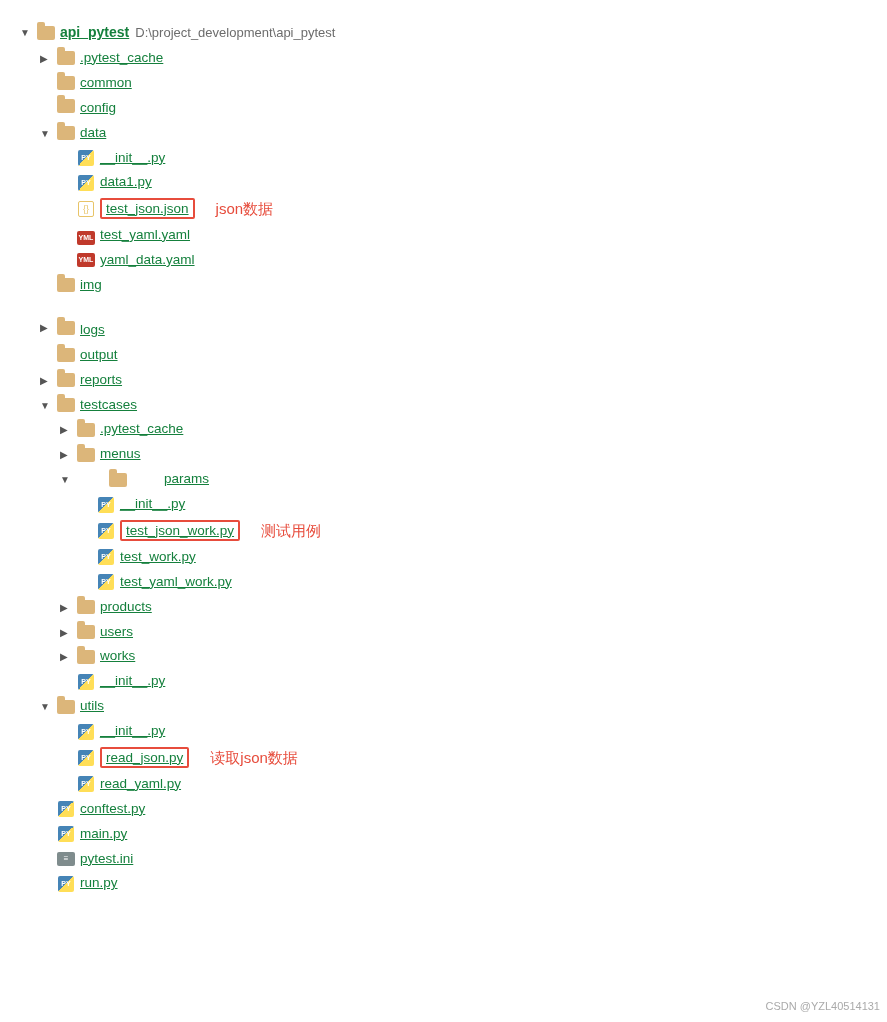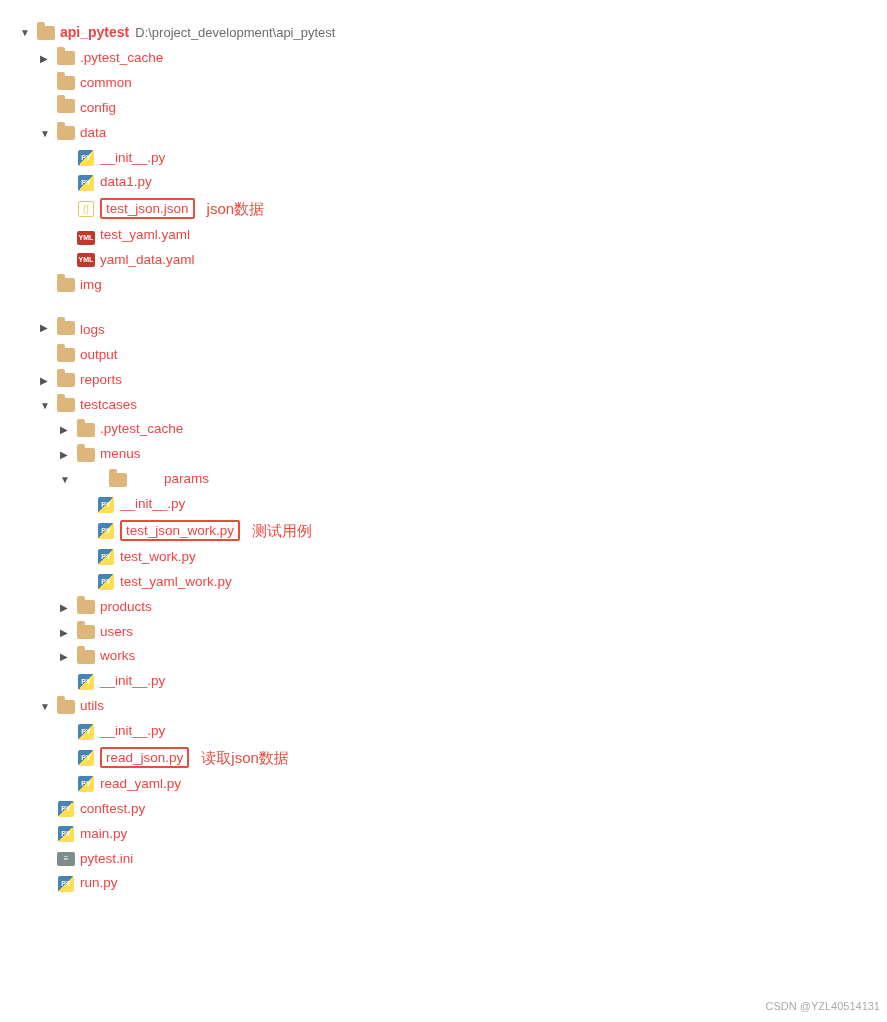--- a/index.html
+++ b/index.html
@@ -116,42 +116,43 @@
       width: 18px;
       height: 14px;
       border-radius: 2px;
       display: flex;
       align-items: center;
       justify-content: center;
     }
 
     .item-label {
       font-size: 13.5px;
-      color: #ef4444;
+      color: #15803d;
+      text-decoration: underline;
     }
     .root-label {
       font-weight: bold;
       font-size: 14px;
     }
     .root-path {
       font-size: 13px;
       color: #6c6c6c;
       margin-left: 6px;
     }
 
     .highlighted {
       border: 2px solid #e74c3c;
       padding: 1px 4px;
       border-radius: 2px;
     }
 
     .annotation {
       font-size: 15px;
       color: #e74c3c;
-      margin-left: 12px;
+      margin-left: 21px;
       font-weight: normal;
     }
 
     .watermark {
       position: absolute;
       bottom: 10px;
       right: 7px;
       font-size: 11px;
       color: #aaa;
     }

